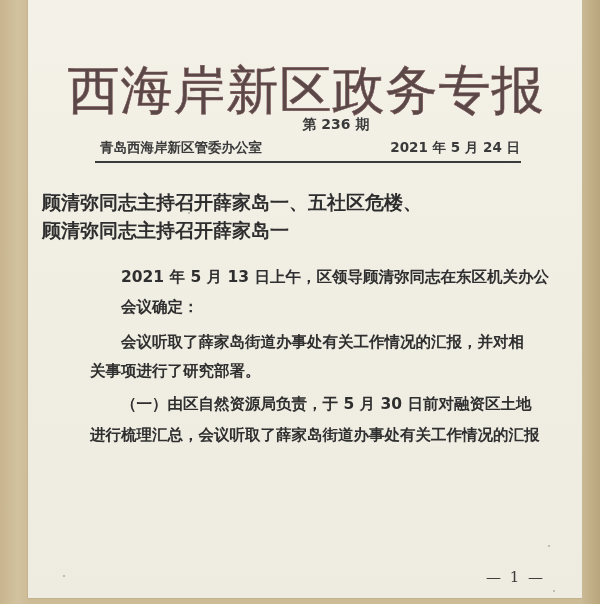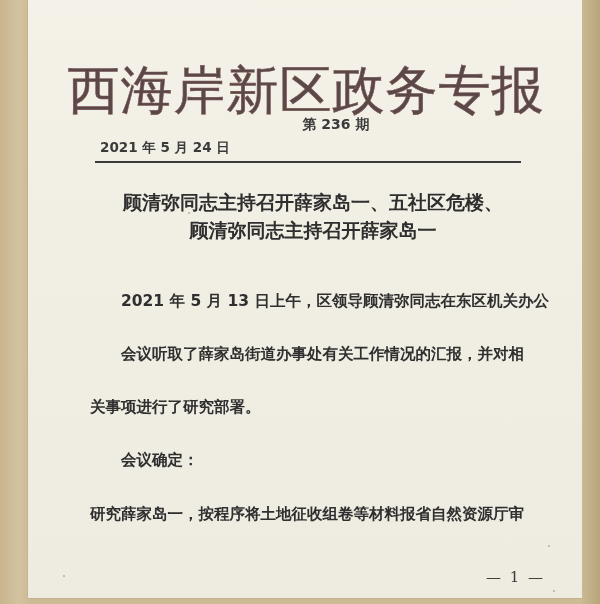--- a/index.html
+++ b/index.html
@@ -74,21 +74,21 @@
       left: 67px;
       width: 426px;
       top: 161px;
       height: 2px;
       background: #3b3b3b;
     }
     .headline {
       position: absolute;
       left: 0; right: 0;
       top: 188px;
-      text-align: center;
+      text-align: left;
       font-family: "DejaVu Sans", "Liberation Sans", sans-serif;
       font-weight: bold;
       font-size: 19px;
       line-height: 28px;
       color: #2e2e2e;
       padding-left: 14px;
     }
     .body {
       position: absolute;
       left: 62px;
@@ -99,21 +99,20 @@
       color: #2f2f2f;
     }
     .para {
       margin: 0;
       line-height: 29px;
       text-indent: 2em;
     }
     .line {
       display: block;
       white-space: nowrap;
-      margin-top: 24px;
     }
     .line.cont { text-indent: 0; }
     .section-title {
       font-size: 16px;
     }
     .page-number {
       position: absolute;
       left: 458px;
       top: 568px;
       font-family: "DejaVu Serif", "Liberation Serif", serif;
@@ -132,43 +131,45 @@
 <body>
 
 <div class="stage">
   <div class="paper">
 
     <div class="masthead">西海岸新区政务专报</div>
 
     <div class="issue">第 236 期</div>
 
     <div class="byline">
+      <span>青岛西海岸新区管委办公室</span>
       <span>2021 年 5 月 24 日</span>
     </div>
 
     <div class="rule"></div>
 
     <div class="headline">
       <div>顾清弥同志主持召开薛家岛一、五社区危楼、</div>
       <div>顾清弥同志主持召开薛家岛一</div>
     </div>
 
     <div class="body" style="top:263px;">
       <p class="para">
         <span class="line">2021 年 5 月 13 日上午，区领导顾清弥同志在东区机关办公</span>
       </p>
+      <p class="para" style="margin-top:1px;">
+        <span class="line">会议确定：</span>
+      </p>
       <p class="para" style="margin-top:6px;">
         <span class="line">会议听取了薛家岛街道办事处有关工作情况的汇报，并对相</span>
         <span class="line cont">关事项进行了研究部署。</span>
       </p>
-      <p class="para" style="margin-top:1px;">
-        <span class="line">会议确定：</span>
-      </p>
       <p class="para" style="margin-top:3px; line-height:31px;">
-        <span class="line cont">研究薛家岛一，按程序将土地征收组卷等材料报省自然资源厅审</span>
+        <span class="line">（一）由区自然资源局负责，于 5 月 30 日前对融资区土地</span>
+        <span class="line cont">进行梳理汇总，会议听取了薛家岛街道办事处有关工作情况的汇报</span>
       </p>
     </div>
 
     <div class="page-number">— 1 —</div>
 
     <div class="speck" style="left:160px; top:212px;"></div>
     <div class="speck" style="left:35px; top:575px;"></div>
     <div class="speck" style="left:520px; top:545px;"></div>
     <div class="speck" style="left:525px; top:590px;"></div>
   </div>

